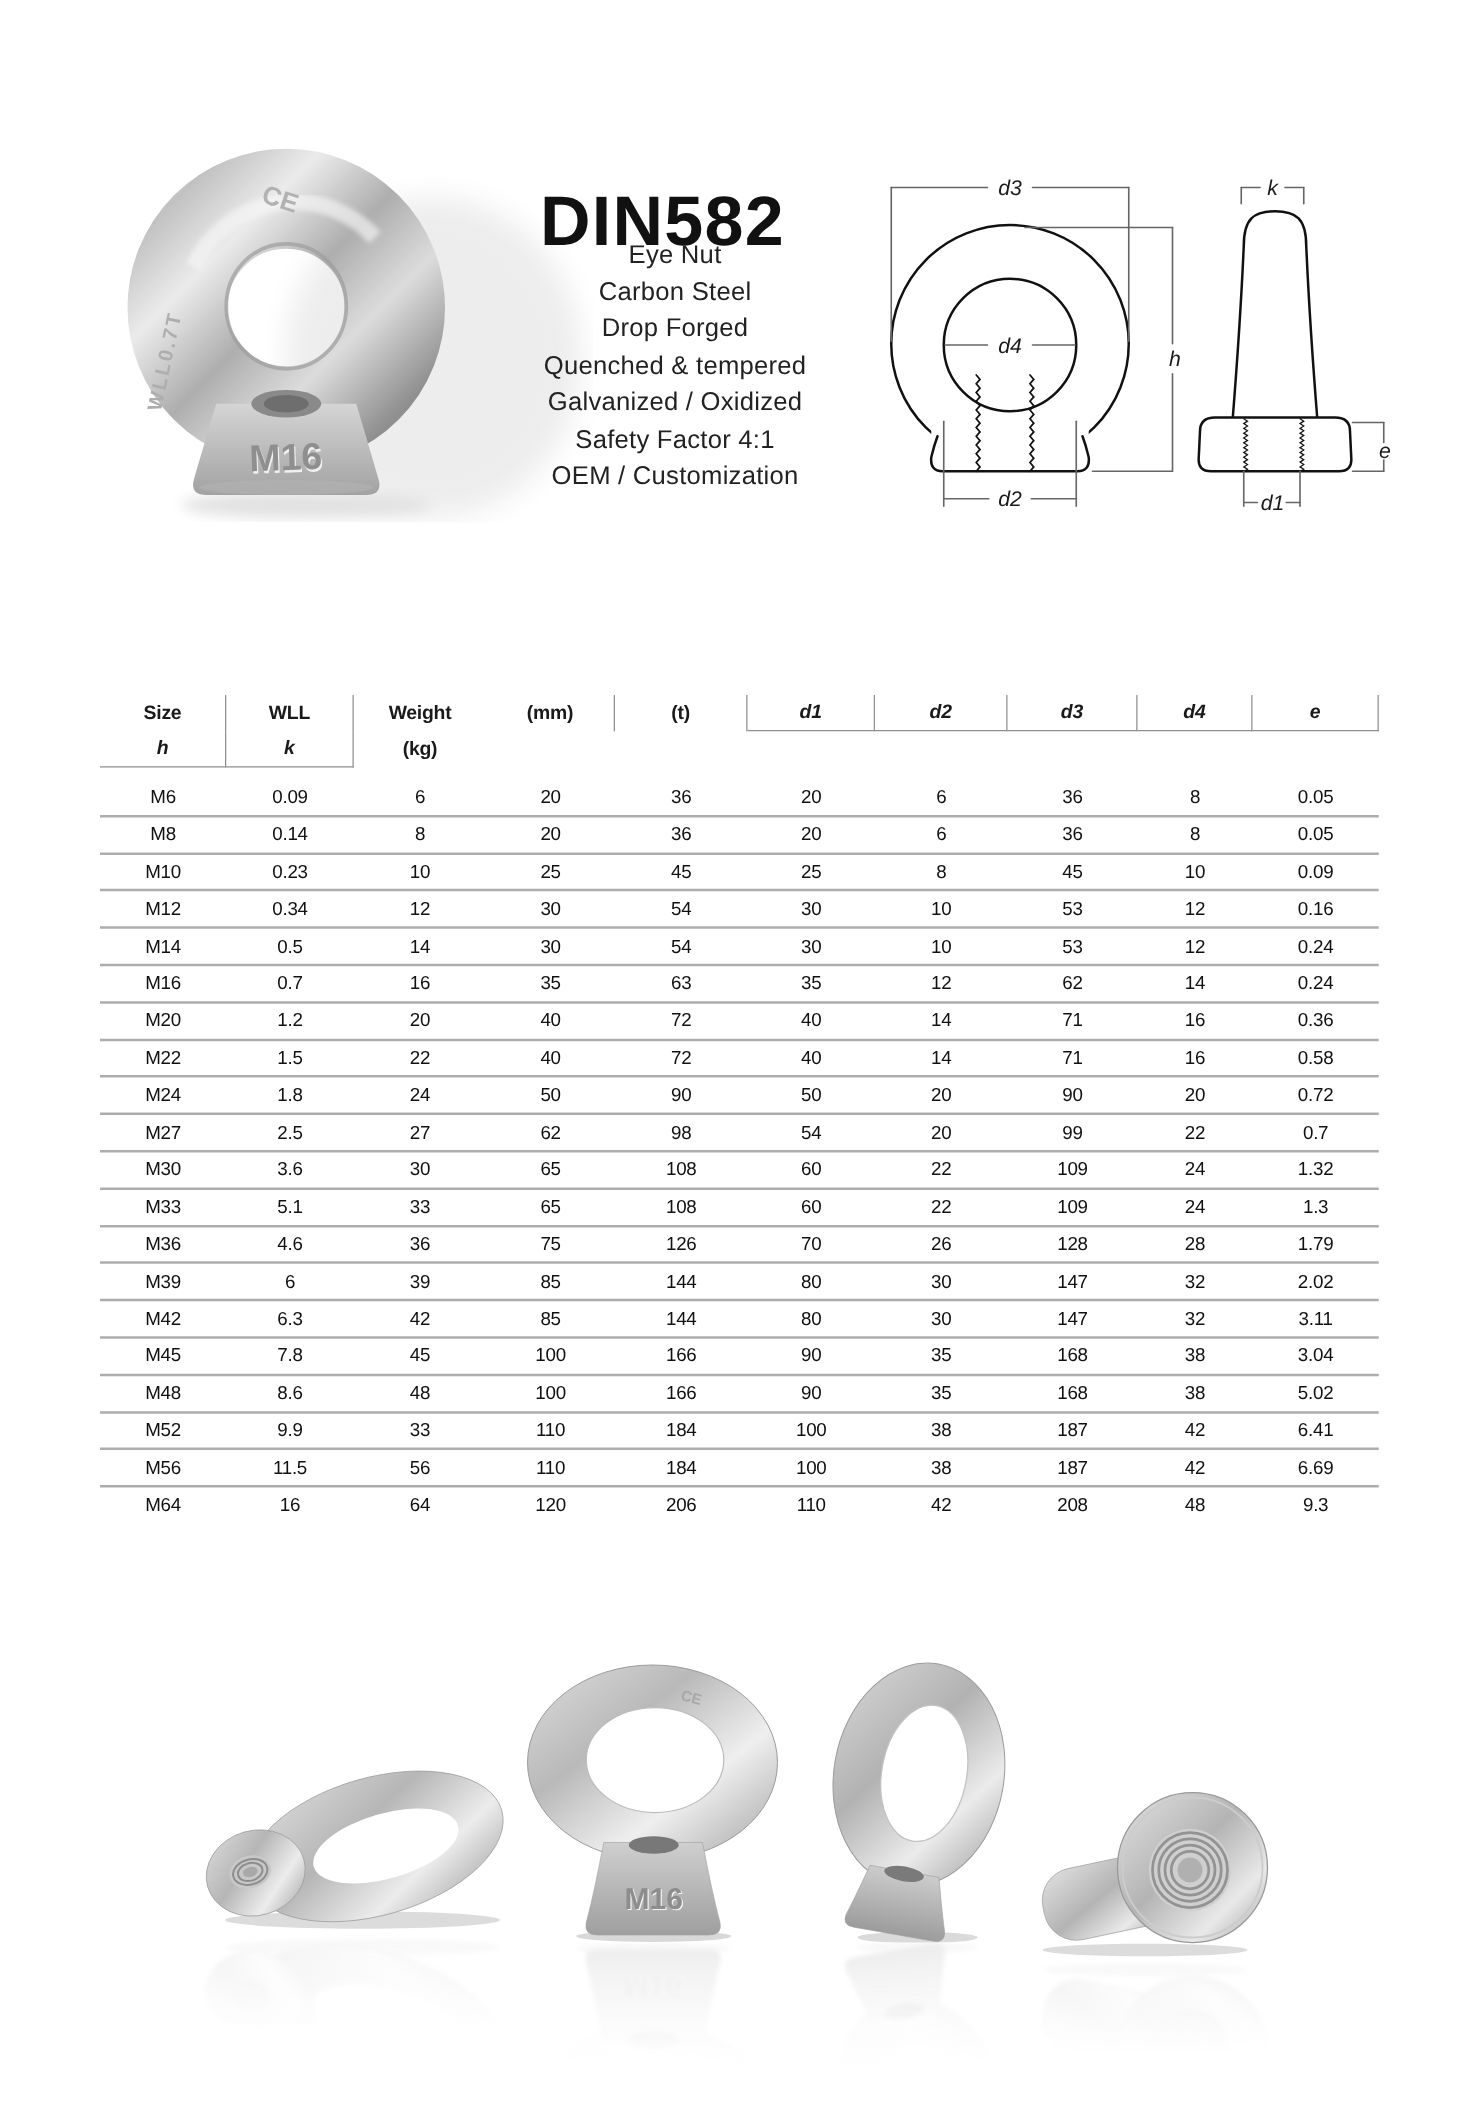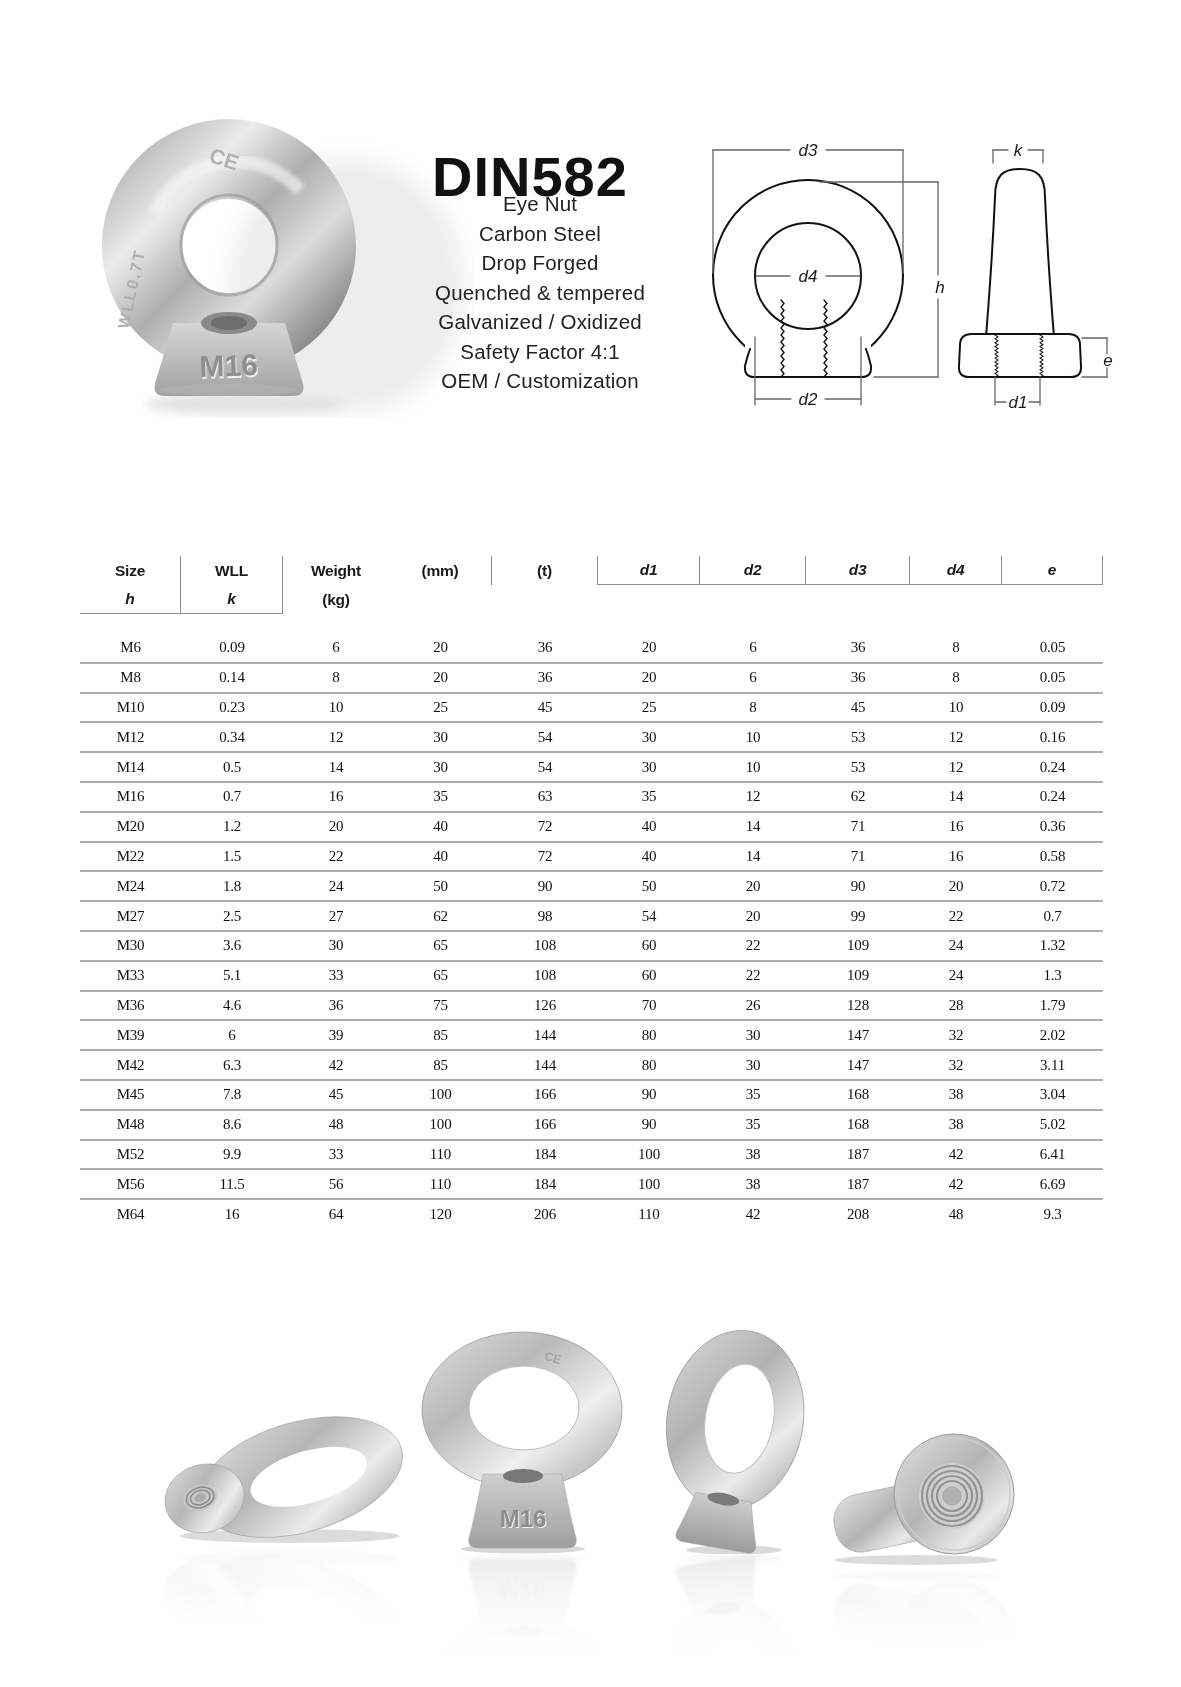--- a/index.html
+++ b/index.html
@@ -15,21 +15,21 @@
   
   .spec-table{left:80px;top:556px;width:1023px;letter-spacing:-0.2px;}
   .thead{display:grid;grid-template-columns:101px 102px 106px 103px 106px 102px 106px 104px 92px 101px;
          grid-auto-rows:29px;}
   .thead .cell{display:flex;align-items:center;justify-content:center;font-size:15.5px;font-weight:700;}
   .dimspan{grid-column:3 / span 7;border-top:1.5px solid #8f8f8f;border-bottom:1.5px solid #8f8f8f;
            border-right:1.5px solid #8f8f8f;}
   .bR{border-right:1.5px solid #8f8f8f;}
   .bB{border-bottom:1.5px solid #8f8f8f;}
   .ital{font-style:italic;font-weight:400;font-size:15.5px;}
-  .tbody{margin-top:20px;font-family:Liberation Serif, serif;}
+  .tbody{margin-top:10px;}
   .trow{display:grid;grid-template-columns:101px 102px 106px 103px 106px 102px 106px 104px 92px 101px;
         height:27.8px;border-bottom:2px solid #adadad;}
   .trow:last-child{border-bottom:none;}
   .trow .td{display:flex;align-items:center;justify-content:center;font-size:15px;color:#111;}
 
   
   .strip{left:0;top:1320px;width:1181px;height:367px;overflow:hidden;}
   .nut-wrap{position:absolute;}
   .nut-wrap svg{display:block;}
   .refl{overflow:hidden;

